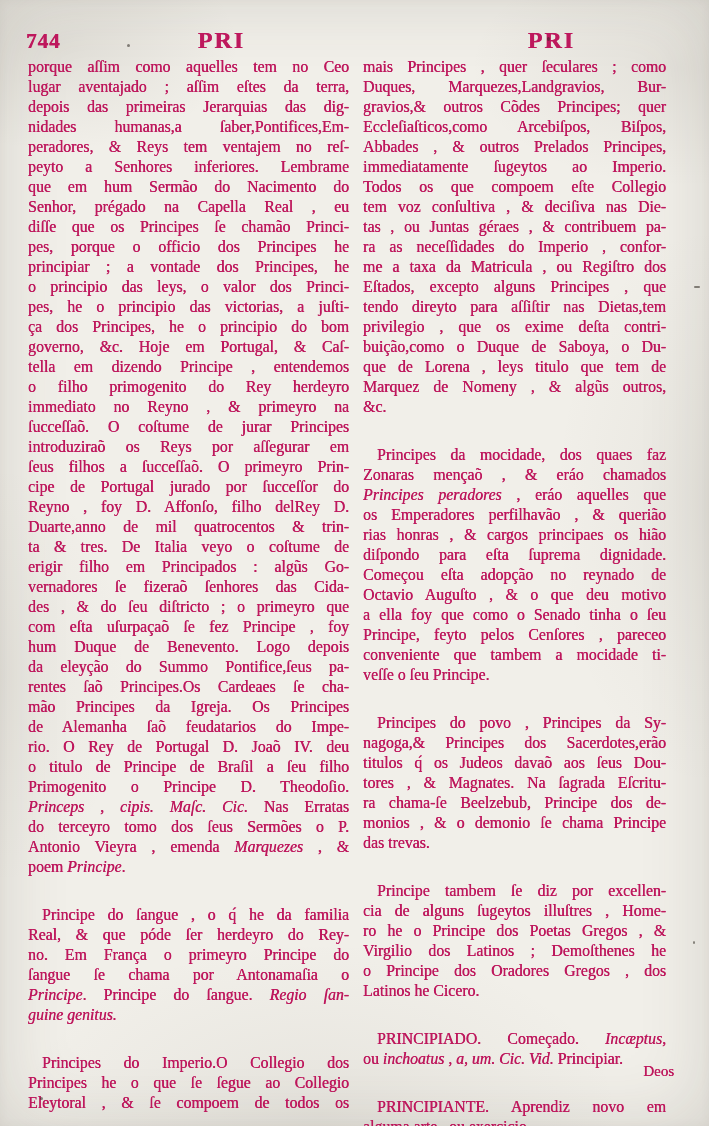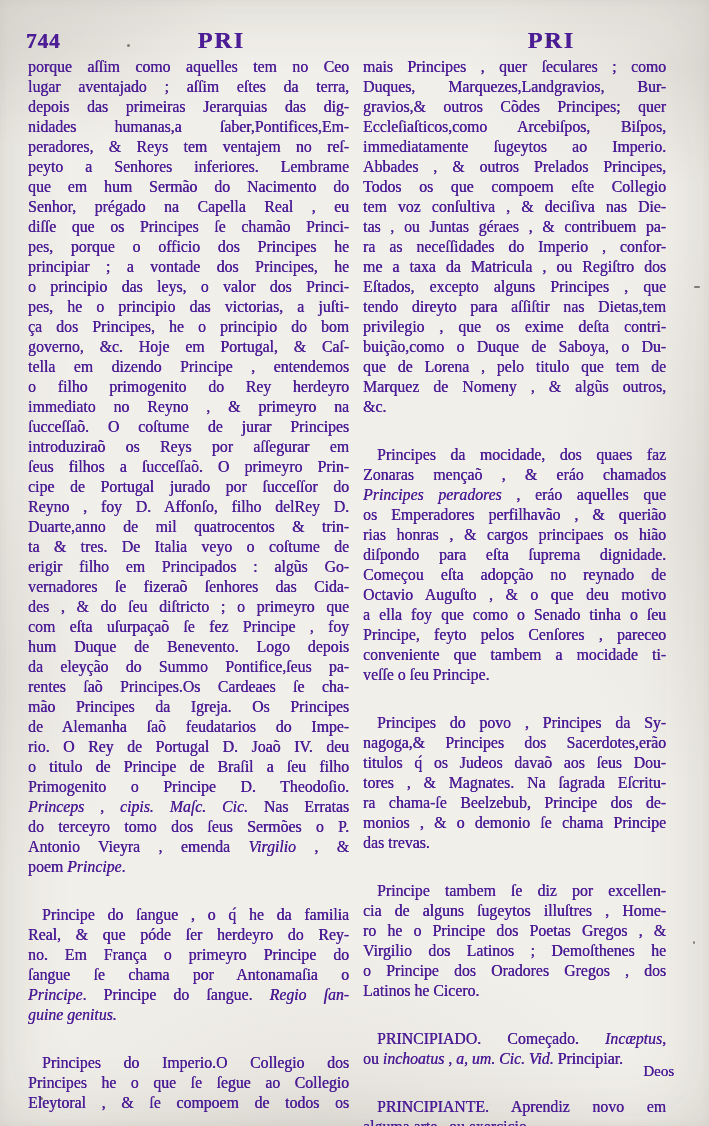--- a/index.html
+++ b/index.html
@@ -15,21 +15,21 @@
       radial-gradient(260px 150px at 8% 4%, rgba(110,104,92,.12), transparent 70%),
       radial-gradient(300px 170px at 96% 6%, rgba(110,104,92,.10), transparent 70%),
       radial-gradient(220px 400px at 100% 45%, rgba(110,104,92,.07), transparent 70%),
       radial-gradient(420px 240px at 45% 99%, rgba(110,104,92,.08), transparent 72%),
       radial-gradient(180px 300px at 0% 60%, rgba(110,104,92,.06), transparent 70%);
   }
   .paper::after{
     content:"";position:absolute;inset:0;pointer-events:none;
     box-shadow:inset 0 0 70px rgba(70,63,50,.16), inset 0 0 10px rgba(70,63,50,.05);
   }
-  .ink{color:#4c1d95;}
+  .ink{color:#be185d;}
   .page-number{
     position:absolute;left:26px;top:29px;
     font-size:21px;font-weight:700;letter-spacing:1px;
     text-shadow:.4px 0 0 currentColor;
   }
   .running-head{
     position:absolute;top:27px;width:120px;text-align:right;
     font-size:24px;font-weight:700;letter-spacing:2px;
     text-shadow:.4px 0 0 currentColor;
   }
@@ -101,21 +101,21 @@
       <div class="line">hum Duque de Benevento. Logo depois</div>
       <div class="line">da eleyção do Summo Pontifice,ſeus pa-</div>
       <div class="line">rentes ſaõ Principes.Os Cardeaes ſe cha-</div>
       <div class="line">mão Principes da Igreja. Os Principes</div>
       <div class="line">de Alemanha ſaõ feudatarios do Impe-</div>
       <div class="line">rio. O Rey de Portugal D. Joaõ IV. deu</div>
       <div class="line">o titulo de Principe de Braſil a ſeu filho</div>
       <div class="line">Primogenito o Principe D. Theodoſio.</div>
       <div class="line"><i>Princeps , cipis. Maſc. Cic.</i> Nas Erratas</div>
       <div class="line">do terceyro tomo dos ſeus Sermões o P.</div>
-      <div class="line">Antonio Vieyra , emenda <i>Virgilio</i> , &amp;</div>
+      <div class="line">Antonio Vieyra , emenda <i>Marquezes</i> , &amp;</div>
       <div class="line lastline">poem <i>Principe</i>.</div>
     </div>
     <div class="para indent">
       <div class="line">Principe do ſangue , o q́ he da familia</div>
       <div class="line">Real, &amp; que póde ſer herdeyro do Rey-</div>
       <div class="line">no. Em França o primeyro Principe do</div>
       <div class="line">ſangue ſe chama por Antonamaſia o</div>
       <div class="line"><i>Principe</i>. Principe do ſangue. <i>Regio ſan-</i></div>
       <div class="line lastline"><i>guine genitus.</i></div>
     </div>
@@ -124,32 +124,32 @@
       <div class="line">Principes he o que ſe ſegue ao Collegio</div>
       <div class="line">Eleytoral , &amp; ſe compoem de todos os</div>
     </div>
   </div>
 <div class="text-column right ink">
     <div class="para">
       <div class="line">mais Principes , quer ſeculares ; como</div>
       <div class="line">Duques, Marquezes,Landgravios, Bur-</div>
       <div class="line">gravios,&amp; outros Cõdes Principes; quer</div>
       <div class="line">Eccleſiaſticos,como Arcebiſpos, Biſpos,</div>
+      <div class="line">Abbades , &amp; outros Prelados Principes,</div>
       <div class="line">immediatamente ſugeytos ao Imperio.</div>
-      <div class="line">Abbades , &amp; outros Prelados Principes,</div>
       <div class="line">Todos os que compoem eſte Collegio</div>
       <div class="line">tem voz conſultiva , &amp; deciſiva nas Die-</div>
       <div class="line">tas , ou Juntas géraes , &amp; contribuem pa-</div>
       <div class="line">ra as neceſſidades do Imperio , confor-</div>
       <div class="line">me a taxa da Matricula , ou Regiſtro dos</div>
       <div class="line">Eſtados, excepto alguns Principes , que</div>
       <div class="line">tendo direyto para aſſiſtir nas Dietas,tem</div>
       <div class="line">privilegio , que os exime deſta contri-</div>
       <div class="line">buição,como o Duque de Saboya, o Du-</div>
-      <div class="line">que de Lorena , pelo titulo que tem de</div>
+      <div class="line">que de Lorena , leys titulo que tem de</div>
       <div class="line">Marquez de Nomeny , &amp; algũs outros,</div>
       <div class="line lastline">&amp;c.</div>
     </div>
     <div class="para indent">
       <div class="line">Principes da mocidade, dos quaes faz</div>
       <div class="line">Zonaras mençaõ , &amp; eráo chamados</div>
       <div class="line"><i>Principes peradores</i> , eráo aquelles que</div>
       <div class="line">os Emperadores perfilhavão , &amp; querião</div>
       <div class="line">rias honras , &amp; cargos principaes os hião</div>
       <div class="line">diſpondo para eſta ſuprema dignidade.</div>

